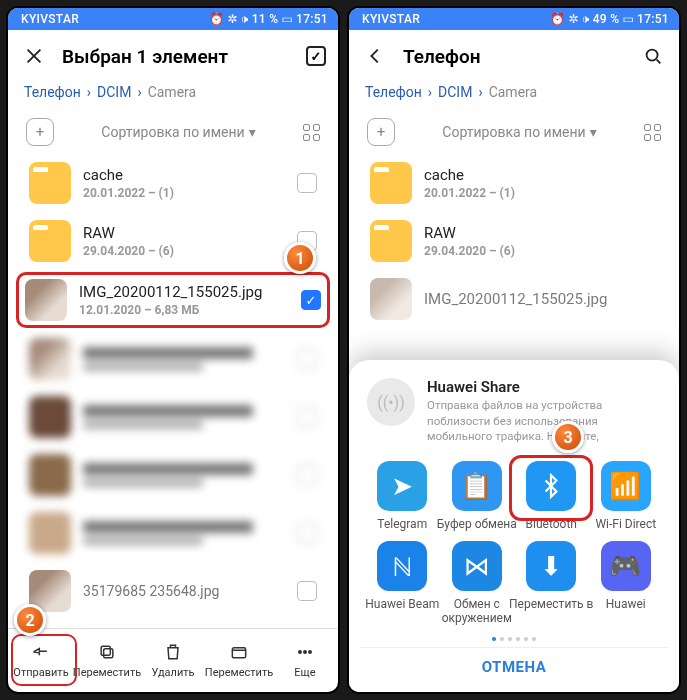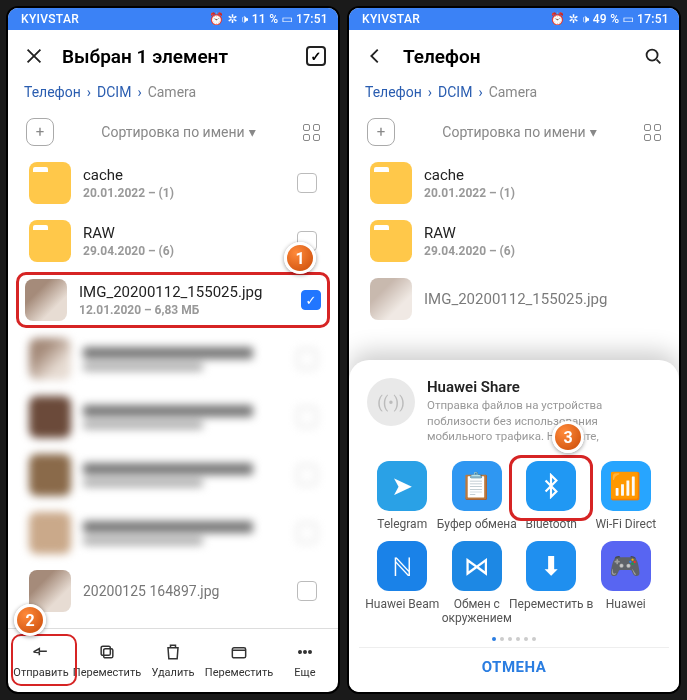--- a/index.html
+++ b/index.html
@@ -257,21 +257,21 @@
         <div class="thumb photo" style="background:#caa98a;"></div>
         <div class="meta">
           <div class="nm" style="background:#777;height:12px;width:170px;border-radius:3px;"></div>
           <div class="sub" style="background:#aaa;height:8px;width:120px;border-radius:3px;margin-top:4px;"></div>
         </div>
         <div class="chk"></div>
       </div>
     <div class="row">
         <div class="thumb photo"></div>
         <div class="meta">
-          <div class="nm" style="color:#777;font-size:14px">2020012‍5  164897.jpg</div>
+          <div class="nm" style="color:#777;font-size:14px">3517968‍5  235648.jpg</div>
         </div>
         <div class="chk"></div>
       </div>
   </div>
 
   <div class="toolbar">
     <div class="tbtn">
       <svg viewBox="0 0 24 24">
           <path d="M3 12l7-4v3h9m-9 5v-3l-7-1"></path>
         </svg>

